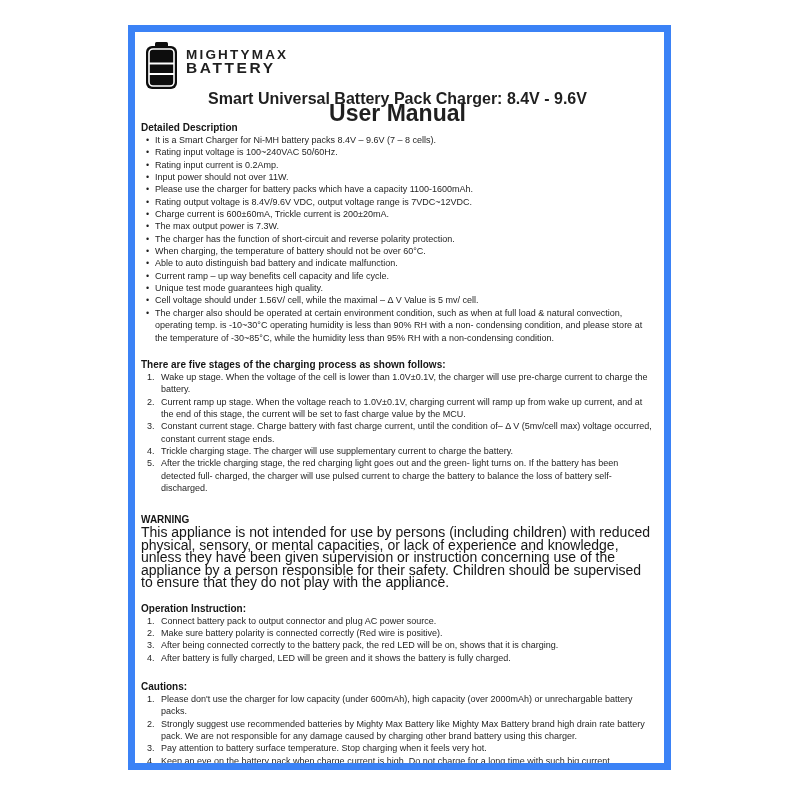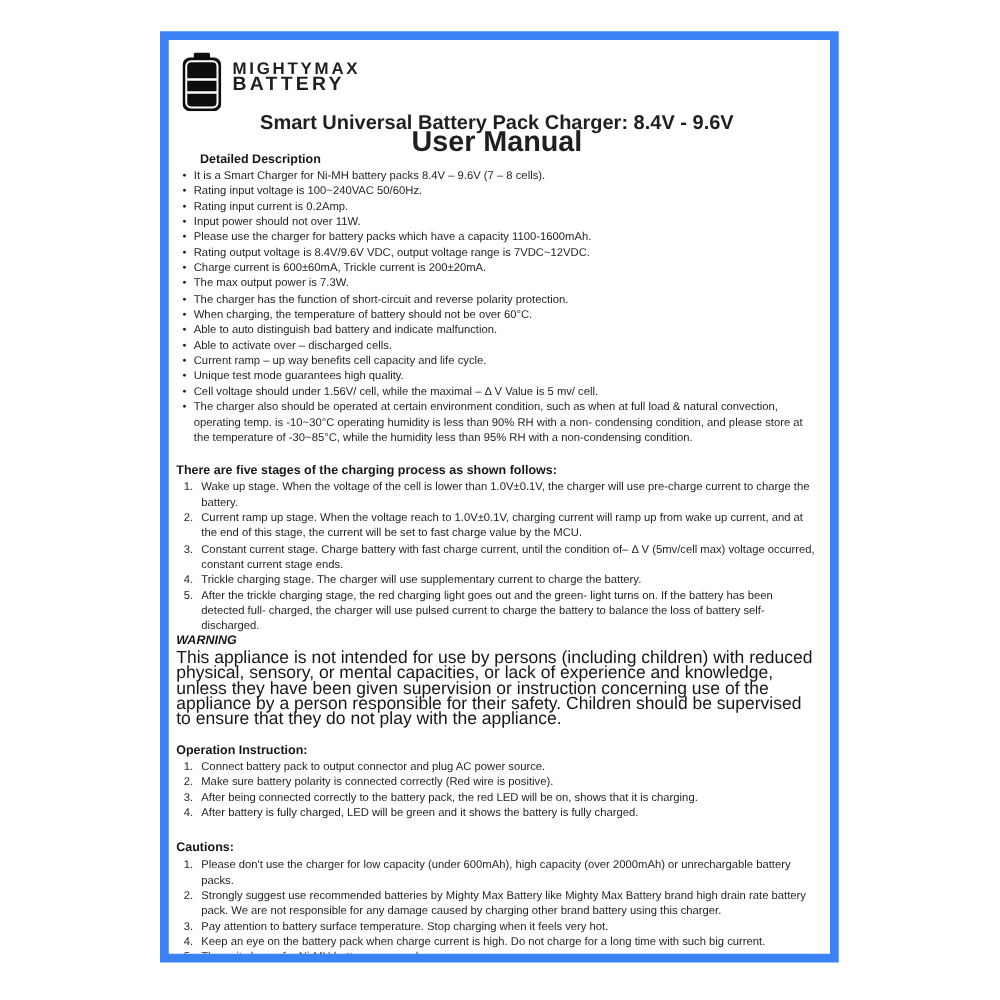--- a/index.html
+++ b/index.html
@@ -25,23 +25,23 @@
   .logo-row { display: flex; align-items: flex-start; margin-left: 5px; }
   .battery-ic { width: 31px; height: 47px; flex: none; }
   .brand { margin-left: 9px; padding-top: 6px; }
   .brand-1 { font-size: 13.5px; font-weight: bold; letter-spacing: 2.2px; line-height: 13px; }
   .brand-2 { font-size: 15.5px; font-weight: bold; letter-spacing: 2.6px; line-height: 14px; }
 
   .subtitle { text-align: center; font-weight: bold; font-size: 16px; line-height: 11px; margin-top: 4px; }
   .title    { text-align: center; font-weight: bold; font-size: 23px; line-height: 15px; margin: 2px 0 0 0; }
 
   h2 { font-size: 10px; font-weight: bold; margin: 0; line-height: 12px; color: #161616; }
-  .h-detailed  { margin-top: 1px; margin-left: 19px; }
+  .h-detailed  { margin-top: 1px; }
   .h-stages    { margin-top: 15px; }
-  .h-warning   { margin-top: 0; font-style: italic; }
+  .h-warning   { margin-top: 20px; }
   .h-operation { margin-top: 14px; }
   .h-cautions  { margin-top: 17px; }
 
   ul.blist, ol.nlist { list-style: none; margin: 0; padding: 0; }
   ul.blist li, ol.nlist li {
     display: flex; font-size: 9px; line-height: 12.35px; color: #1f1f1f;
   }
   ul.blist li::before {
     content: "\2022";
     flex: none; width: 14px; padding-left: 5px; box-sizing: border-box;
@@ -109,23 +109,20 @@
         <li>
           <span class="txt">The charger has the function of short-circuit and reverse polarity protection.</span>
         </li>
         <li>
           <span class="txt">When charging, the temperature of battery should not be over 60°C.</span>
         </li>
         <li>
           <span class="txt">Able to auto distinguish bad battery and indicate malfunction.</span>
         </li>
         <li>
-          <span class="txt">Able to activate over – discharged cells.</span>
-        </li>
-        <li>
           <span class="txt">Current ramp – up way benefits cell capacity and life cycle.</span>
         </li>
         <li>
           <span class="txt">Unique test mode guarantees high quality.</span>
         </li>
         <li>
           <span class="txt">Cell voltage should under 1.56V/ cell, while the maximal – Δ V Value is 5 mv/ cell.</span>
         </li>
         <li>
           <span class="txt">The charger also should be operated at certain environment condition, such as when at full load &amp; natural convection, operating temp. is -10~30°C operating humidity is less than 90% RH with a non- condensing condition, and please store at the temperature of -30~85°C, while the humidity less than 95% RH with a non-condensing condition.</span>

